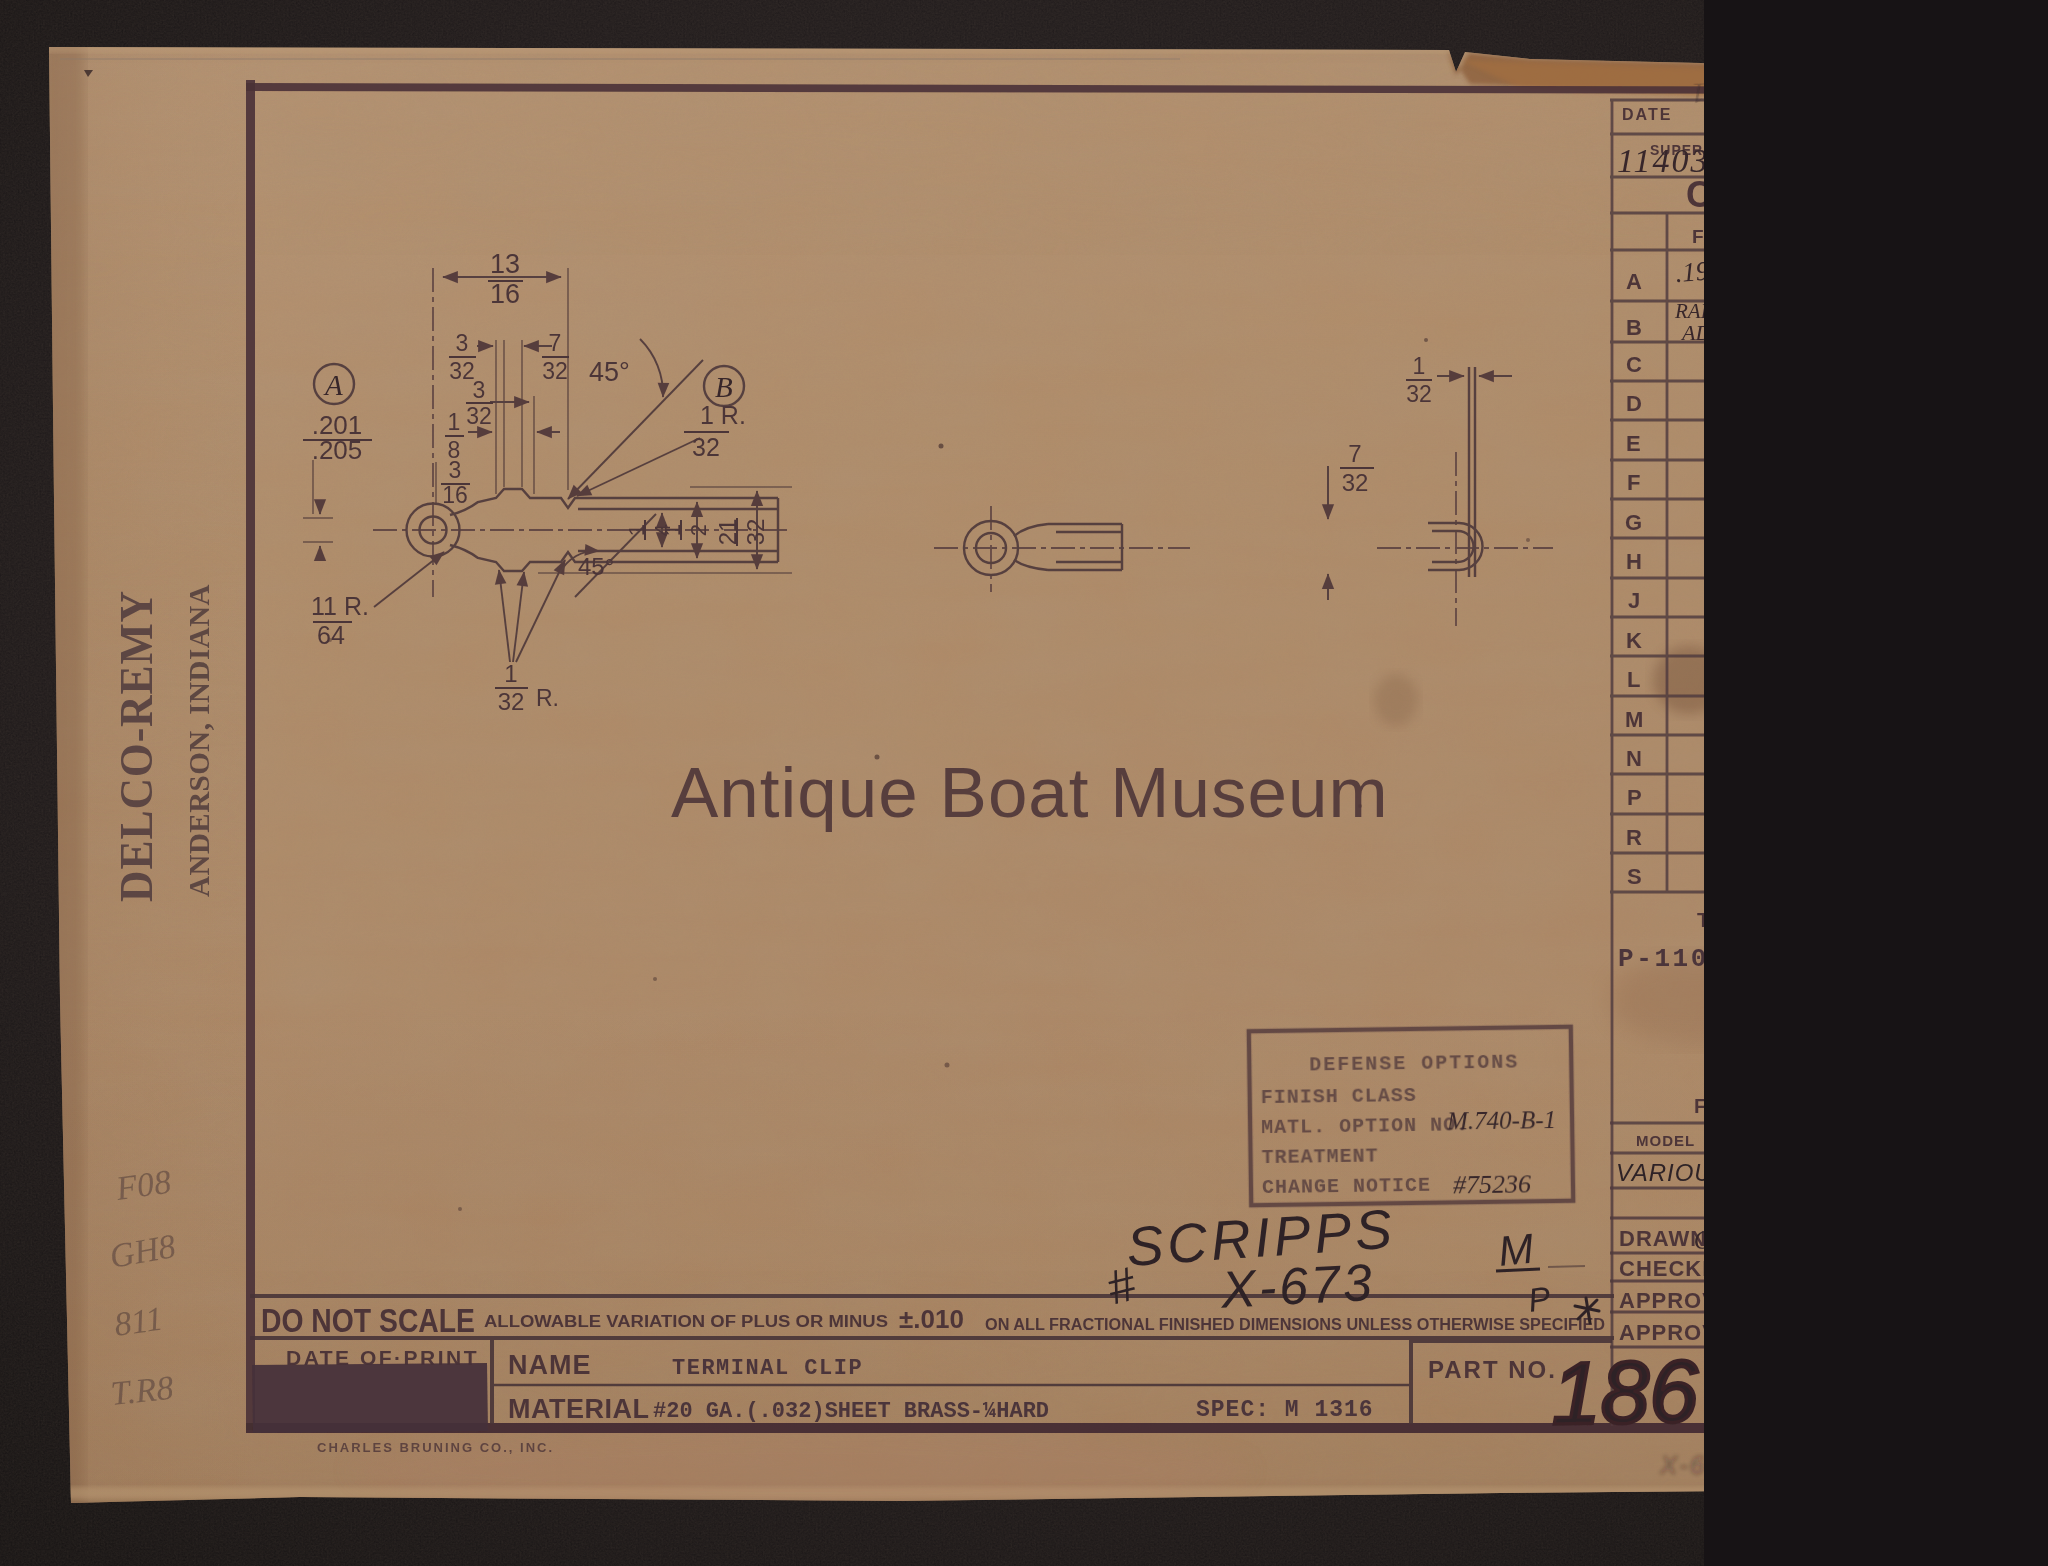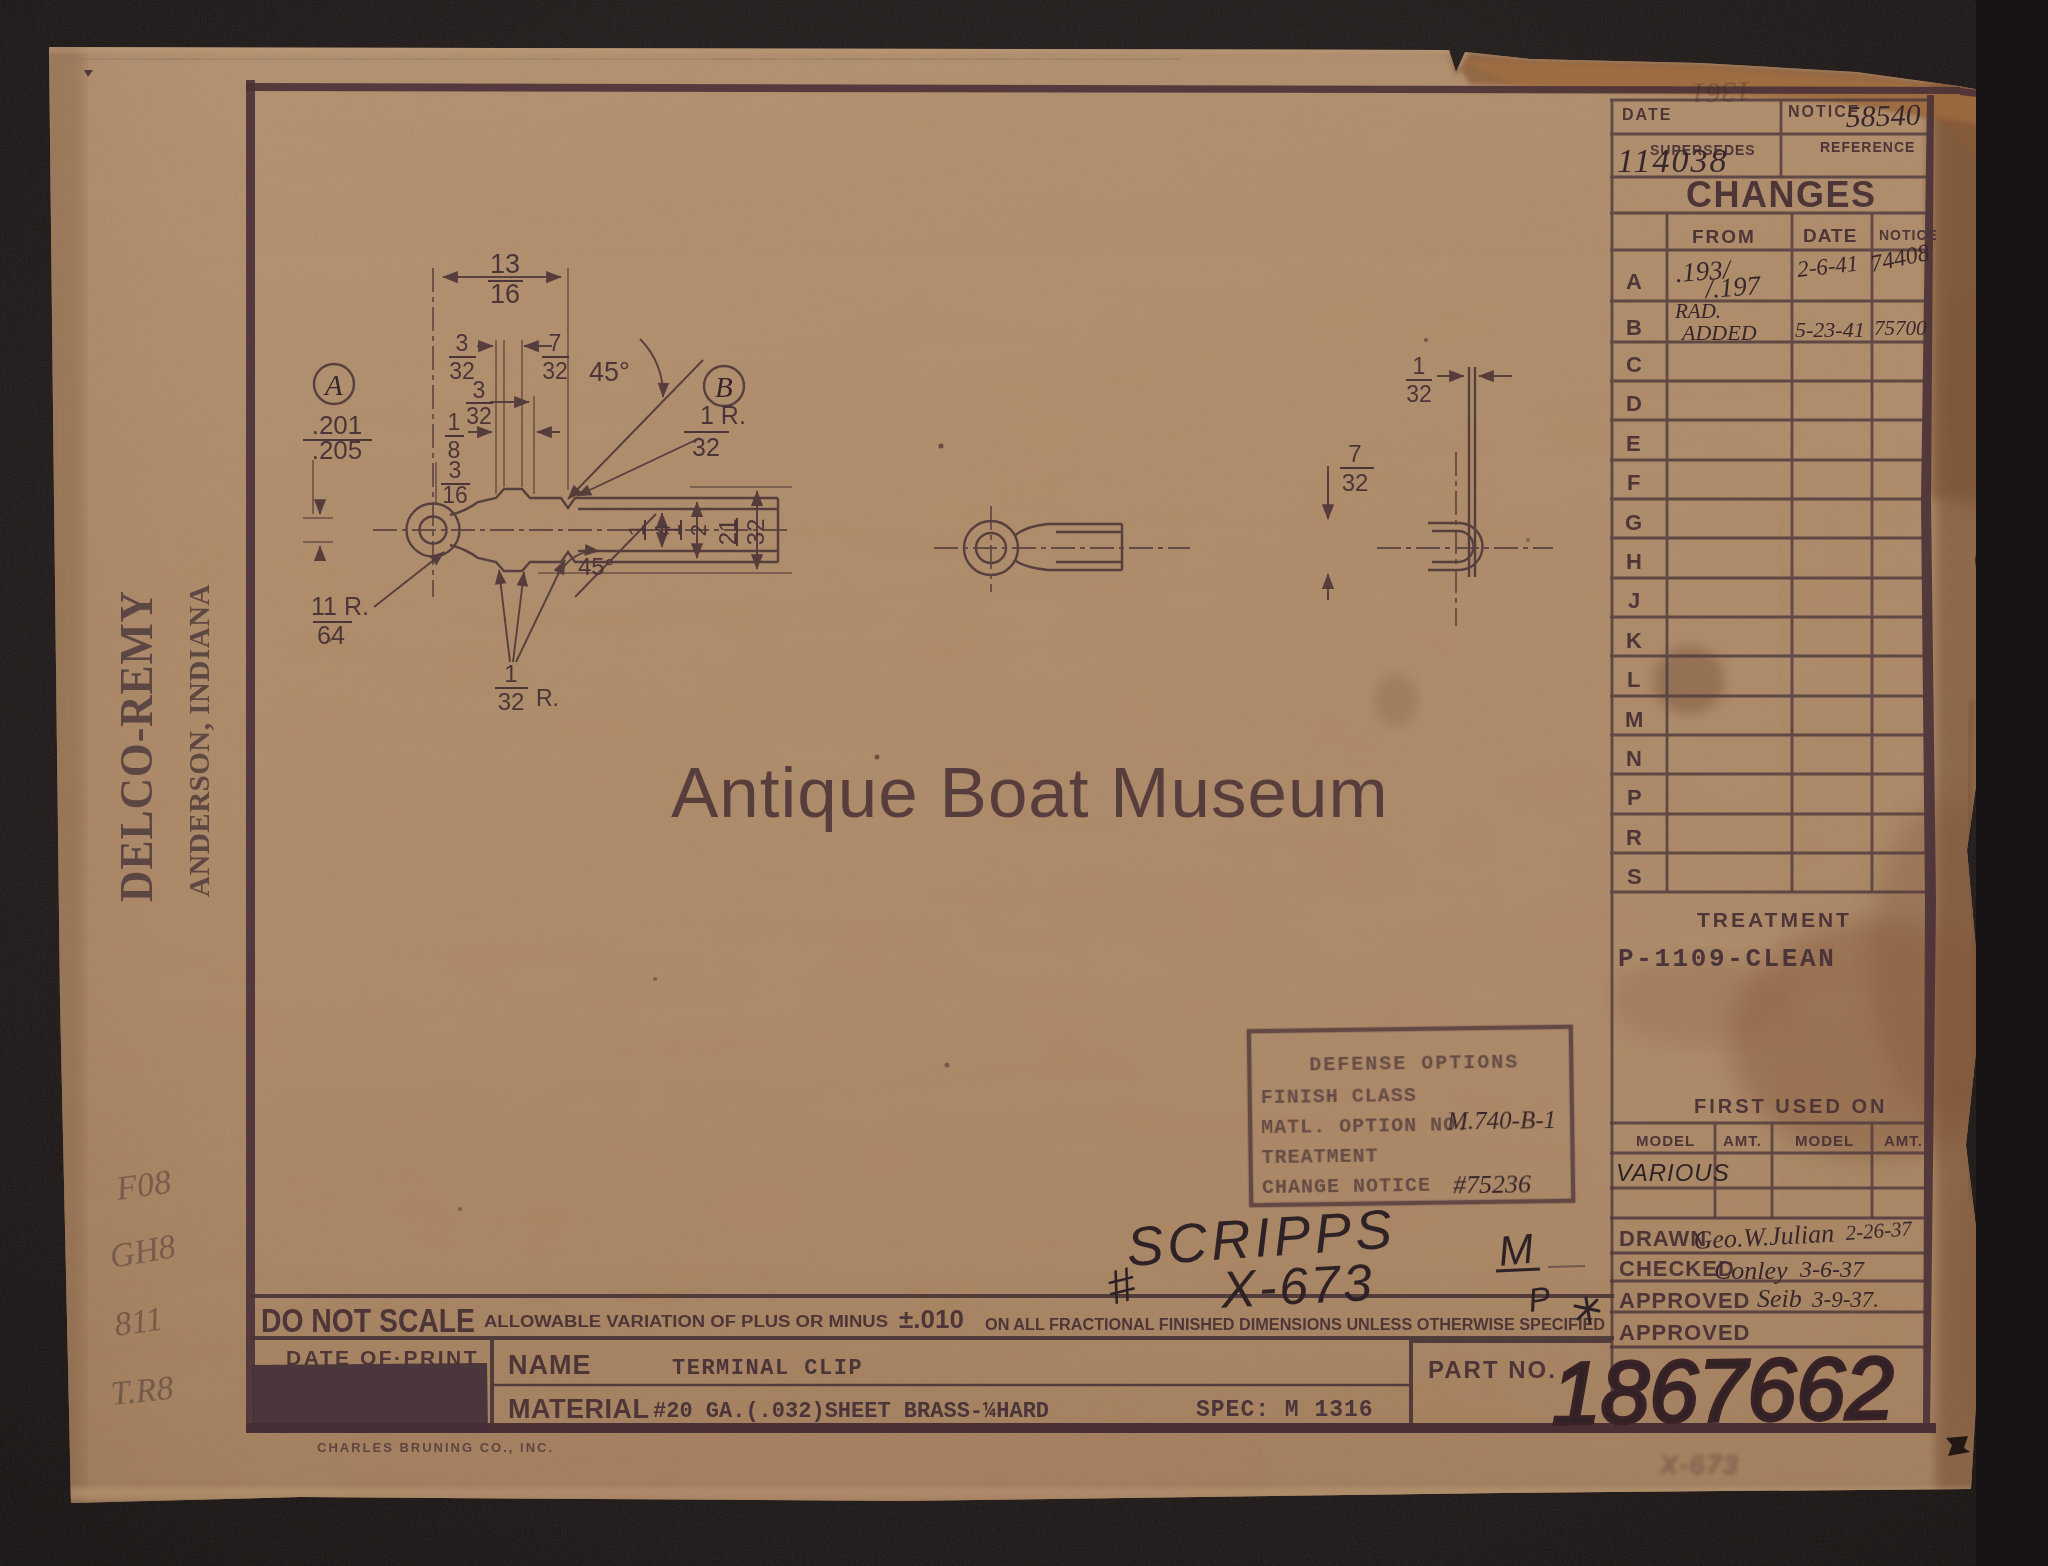--- a/index.html
+++ b/index.html
@@ -1,16 +1,16 @@
 <!DOCTYPE html>
 <html><head>
 <meta charset="utf-8">
 <style>
 html,body{margin:0;padding:0;background:#171315;}
-#stage{position:relative;width:1976px;height:1566px;overflow:hidden;text-align:center;}
+#stage{position:relative;width:1704px;height:1566px;overflow:hidden;text-align:center;}
 text{white-space:pre;}
 .tb{font-family:"Liberation Sans",sans-serif;font-weight:bold;fill:#4e3639;}
 .tn{font-family:"Liberation Sans",sans-serif;fill:#4e3639;}
 .tm{font-family:"Liberation Mono",monospace;fill:#4b353a;font-weight:bold;}
 .hw{font-family:"Liberation Serif",serif;font-style:italic;fill:#37282b;}
 .hs{font-family:"Liberation Sans",sans-serif;font-style:italic;fill:#2e2326;}
 .dm{font-family:"Liberation Sans",sans-serif;fill:#4c3639;}
 .sr{font-family:"Liberation Serif",serif;font-weight:bold;fill:#564140;}
 </style>
 </head>

